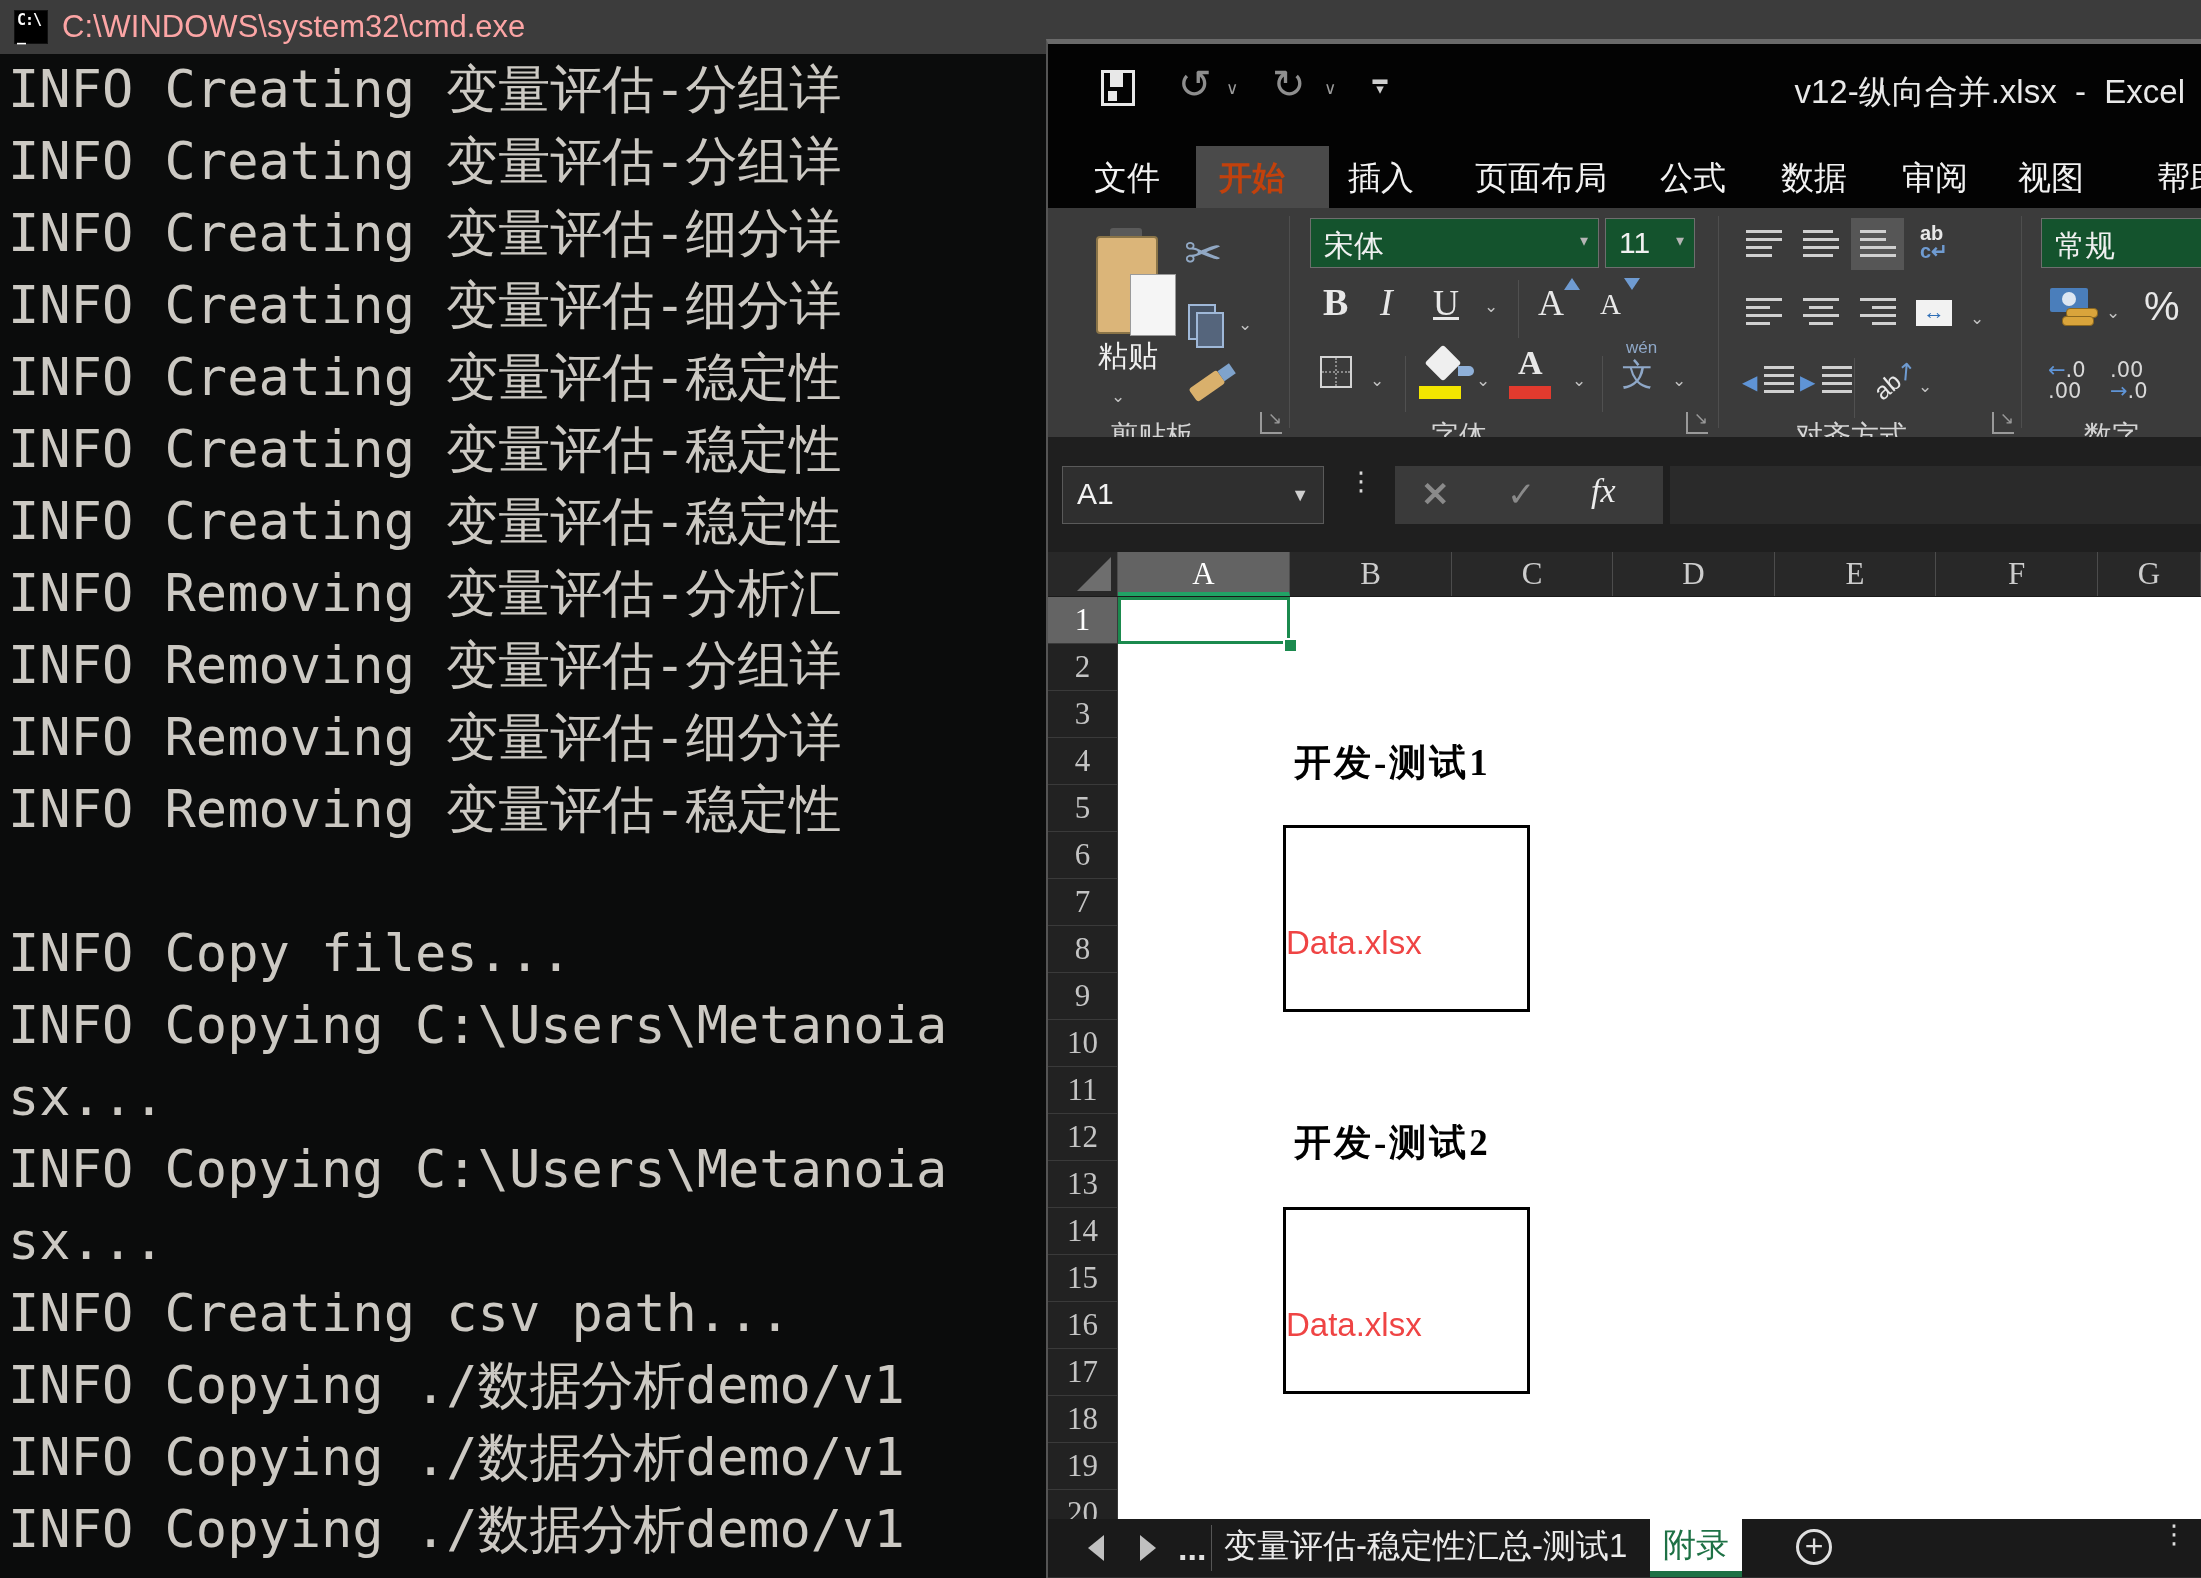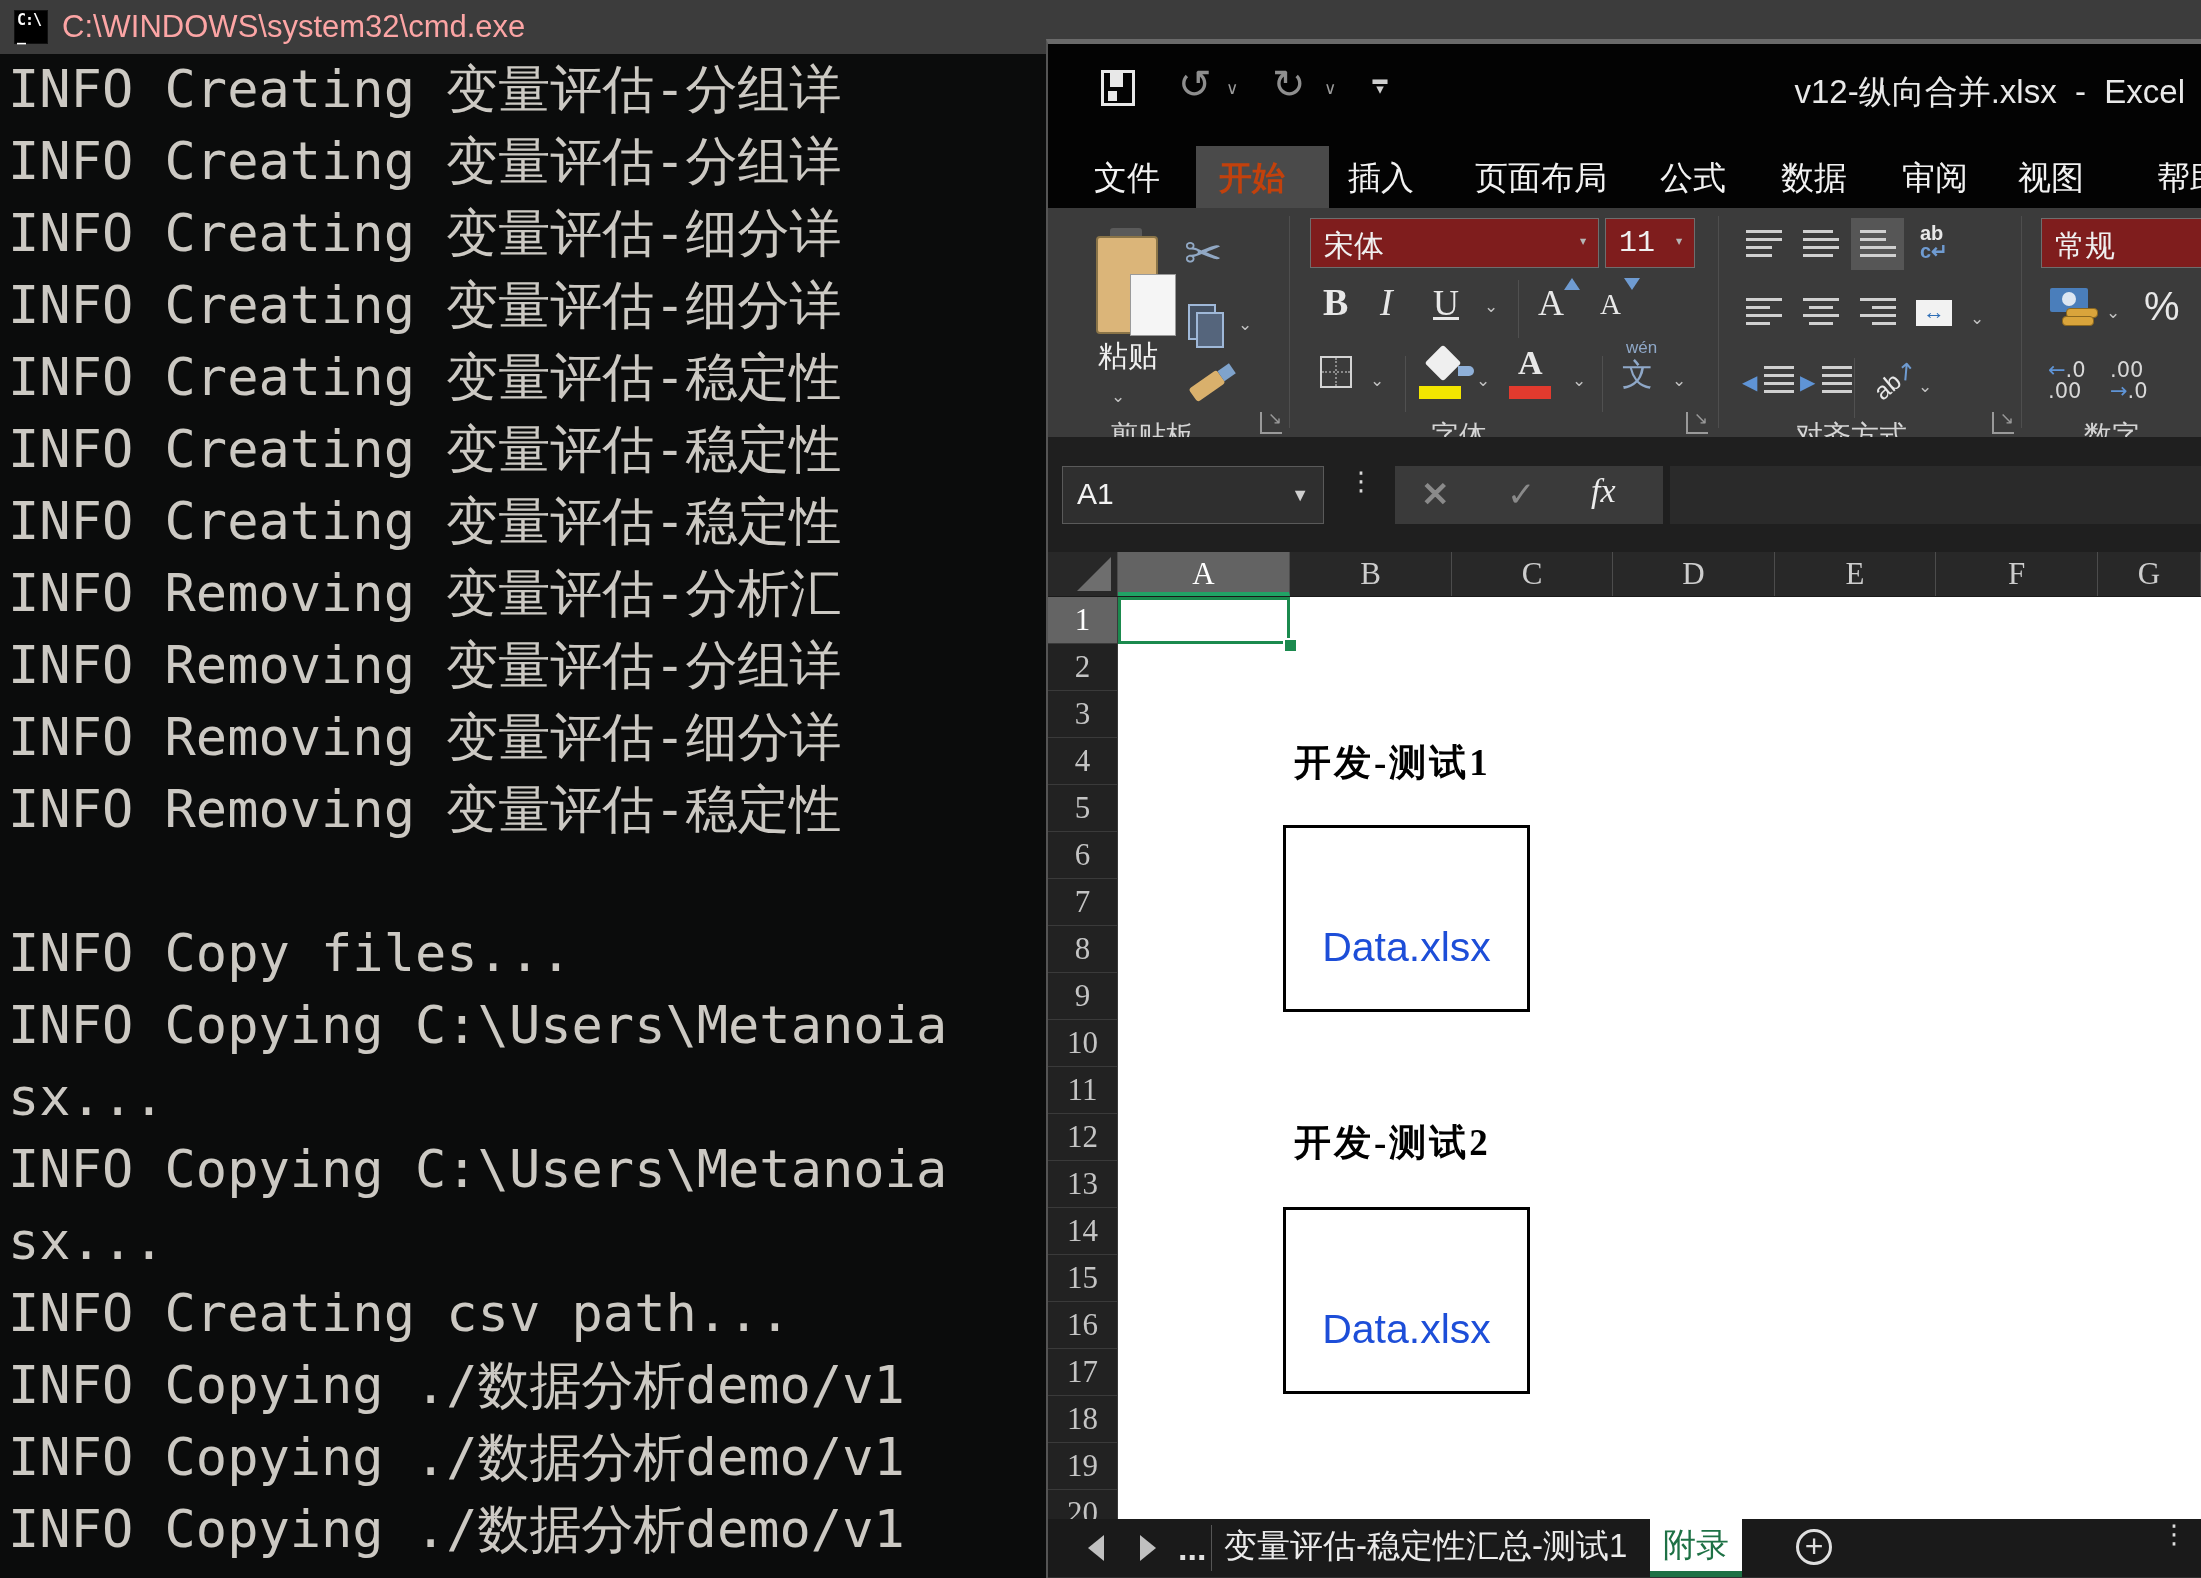--- a/index.html
+++ b/index.html
@@ -46,21 +46,21 @@
   #clipboard-clip{position:absolute;left:62px;top:20px;width:32px;height:18px;background:#5a5a5a;border-radius:3px;}
   #clipboard-page{position:absolute;left:82px;top:66px;width:44px;height:60px;background:#f5f5f5;border:1px solid #9a9a9a;}
   #paste-label{position:absolute;left:47px;top:128px;width:66px;text-align:center;color:#f0f0f0;font-size:30px;}
   #paste-caret{position:absolute;left:63px;top:178px;}
   .scissors{position:absolute;color:#91a8c4;font-size:46px;}
   #copy-icon{position:absolute;left:140px;top:96px;width:24px;height:32px;border:2px solid #9fb8d8;background:#455264;}
   #copy-icon:before{content:"";position:absolute;left:6px;top:6px;width:24px;height:32px;border:2px solid #9fb8d8;background:#55657c;}
   #fp-brush{position:absolute;left:142px;top:170px;width:34px;height:16px;background:#d9b06c;transform:rotate(-35deg);border-radius:3px;}
   #fp-brush:before{content:"";position:absolute;right:-14px;top:2px;width:14px;height:12px;background:#7fa3cc;}
   
-  .combo{position:absolute;background:#7f1d1d;border:1px solid #6e6e6e;box-sizing:border-box;color:#f0f0f0;font-size:30px;font-family:Liberation Mono, monospace;}
+  .combo{position:absolute;background:#14532d;border:1px solid #6e6e6e;box-sizing:border-box;color:#f0f0f0;font-size:30px;}
   .combo .cv{position:absolute;left:13px;top:7px;}
   .combo .ca{position:absolute;right:10px;top:12px;color:#b5b5b5;font-size:16px;}
   .fbtn{position:absolute;color:#e8e8e8;font-family:"Liberation Serif",serif;}
   #bold-btn{font-weight:bold;font-size:38px;}
   #italic-btn{font-style:italic;font-size:38px;}
   #underline-btn{font-size:36px;text-decoration:underline;}
   .grow-a{font-size:36px;} .shrink-a{font-size:29px;}
   .tri{position:absolute;width:0;height:0;}
   #borders-icon{position:absolute;width:32px;height:32px;border:2px solid #d4d4d4;box-sizing:border-box;}
   #borders-icon:before{content:"";position:absolute;left:13px;top:0;width:1px;height:28px;border-left:2px dotted #8a8a8a;}
@@ -110,21 +110,21 @@
   #grid{left:70px;top:553px;width:1085px;height:925px;background:#fff;}
   #rowheads{left:0;top:553px;width:70px;height:925px;background:#222;}
   .rowcell{position:absolute;left:0;width:70px;height:47px;border-bottom:1px solid #3a3a3a;border-right:1px solid #3a3a3a;
            box-sizing:border-box;color:#c4c4c4;font-family:"Liberation Serif",serif;font-size:31px;text-align:center;line-height:45px;}
   .rowcell.sel{background:#646464;color:#fff;}
   #a1-cell{position:absolute;left:0px;top:0px;width:172px;height:47px;border:3px solid #1b8a4e;box-sizing:border-box;background:#fff;}
   #a1-handle{position:absolute;left:165px;top:41px;width:11px;height:11px;background:#1b8a4e;border:2px solid #fff;}
   .sheet-title{position:absolute;color:#000;font-weight:bold;font-size:37px;letter-spacing:3px;
                font-family:"Liberation Serif",serif;white-space:nowrap;}
   .data-box{position:absolute;width:247px;height:187px;background:#fff;border:3px solid #000;box-sizing:border-box;}
-  .data-box span{position:absolute;left:0;right:0;top:96px;text-align:center;color:#1d4ed8;font-size:41px;}
+  .data-box span{position:absolute;left:0;right:0;top:96px;text-align:left;color:#ef4444;font-size:33px;}
   
   #sheetbar{left:0;top:1475px;width:1153px;height:58px;background:#1a1a1a;}
   .navtri{position:absolute;top:16px;width:0;height:0;border-top:13px solid transparent;border-bottom:13px solid transparent;}
   #nav-prev{left:40px;border-right:16px solid #c0c0c0;}
   #nav-next{left:92px;border-left:16px solid #c0c0c0;}
   #tab-ellipsis{position:absolute;left:130px;top:10px;color:#e0e0e0;font-size:34px;font-weight:bold;}
   #tabdiv{position:absolute;left:163px;top:6px;width:1px;height:46px;background:#555;}
   #sheet-tab1{position:absolute;left:176px;top:5px;color:#ececec;font-size:33px;white-space:nowrap;}
   #sheet-tab2{position:absolute;left:602px;top:0;width:92px;height:52px;background:#fff;border-bottom:6px solid #1e7145;
               box-sizing:content-box;color:#1e7145;font-size:33px;text-align:center;line-height:52px;}

